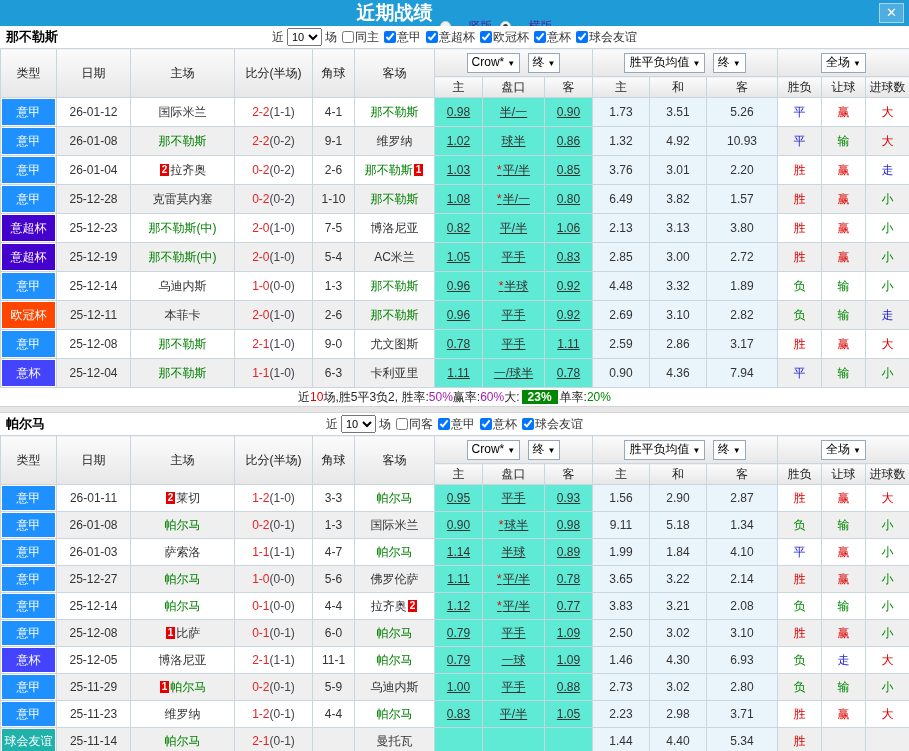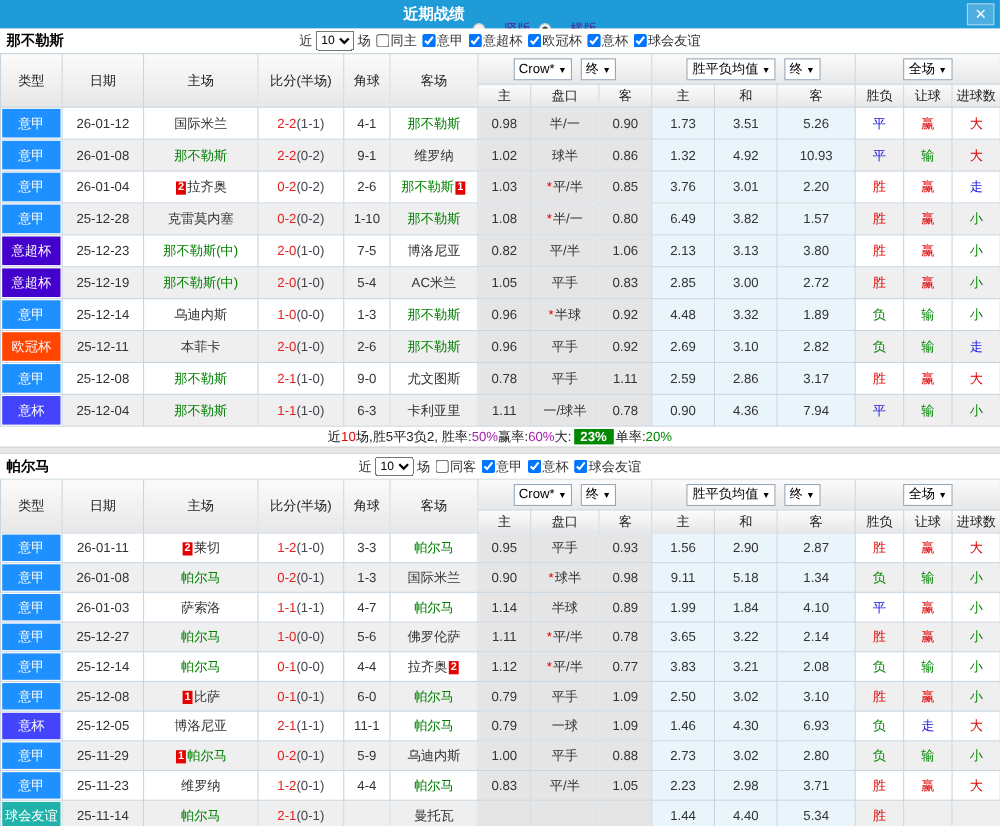--- a/index.html
+++ b/index.html
@@ -1,21 +1,21 @@
 <!DOCTYPE html>
 <html><head>
 <meta charset="utf-8">
 <style>
   * { box-sizing: border-box; }
   body { margin:0; font-family:"Liberation Sans","DejaVu Sans",sans-serif; background:#9c9c9c; }
   .window { width:909px; height:751px; overflow:hidden; background:#fff; position:relative; }
 
   
   .titlebar { height:26px; background:#1F9BD8; position:relative; display:flex; align-items:center; justify-content:center; }
-  .tb-title { color:#fff; font-weight:bold; font-size:14px; }
+  .tb-title { color:#fff; font-weight:bold; font-size:19px; }
   .tb-radio { color:#4c1d95; font-size:12px; display:inline-flex; align-items:center; gap:18px; margin-left:7px; cursor:pointer;margin-top:26px; }
   .rdot { width:11px; height:11px; border-radius:50%; background:#f2f2f2; border:1px solid #cfcfcf; display:inline-block; position:relative; }
   .rdot.checked::after { content:""; position:absolute; left:2px; top:2px; width:5px; height:5px; border-radius:50%; background:#3a3a3a; }
   .tb-close { position:absolute; right:5px; top:3px; width:25px; height:20px; background:#4FAEE0; border:1px solid #A6D3EE; color:#fff; font-weight:bold; text-align:center; line-height:18px; font-size:13px; cursor:pointer; }
 
   
   .filter-row { height:22px; position:relative; display:flex; align-items:center; background:#fff; }
   .team-name { position:absolute; left:6px; font-weight:bold; font-size:13px; color:#000; }
   .filter-controls { margin:0 auto; display:flex; align-items:center; font-size:12px; color:#333; }
   .filter-controls select { font-size:11px; height:18px; margin:0 3px; }
@@ -28,21 +28,21 @@
   .stats thead th { background:linear-gradient(#FBFBFB,#E7E7E7); font-weight:normal; font-size:12px; color:#222; }
   .h1 th { height:28px; }
   .h2 th { height:21px; }
   .dd { display:inline-block; background:#fff; border:1px solid #97A9B8; padding:0 4px; font-size:12px; line-height:17px; margin:0 2px; cursor:pointer; color:#000; }
   .dd .caret { font-size:8px; margin-left:3px; }
 
   tbody td { font-size:12px; color:#333; }
   .sec0 tbody tr { height:29px; }
   .sec1 tbody tr { height:27px; }
   tbody tr.even td { background:#EFEFEF; }
-  td.c-odds, tbody tr.even td.c-odds { background:#e5e5e5; }
+  td.c-odds, tbody tr.even td.c-odds { background:#5eead4;text-decoration:underline; }
   td.c-avg,  tbody tr.even td.c-avg  { background:#E9F4FB; }
   td.c-league { padding:1px; background:#fff !important; }
   .badge { display:block; height:100%; color:#fff; font-size:12px; }
   .sec0 .badge { line-height:26px; }
   .sec1 .badge { line-height:24px; }
 
   .t-green { color:#008000; }
   .card { display:inline-block; background:#E60000; color:#fff; font-size:10px; line-height:12px; padding:0 2px; margin:0 1px; font-weight:bold; vertical-align:1px; }
   .ft { color:#E62222; }
   .ht { color:#44444f; }

